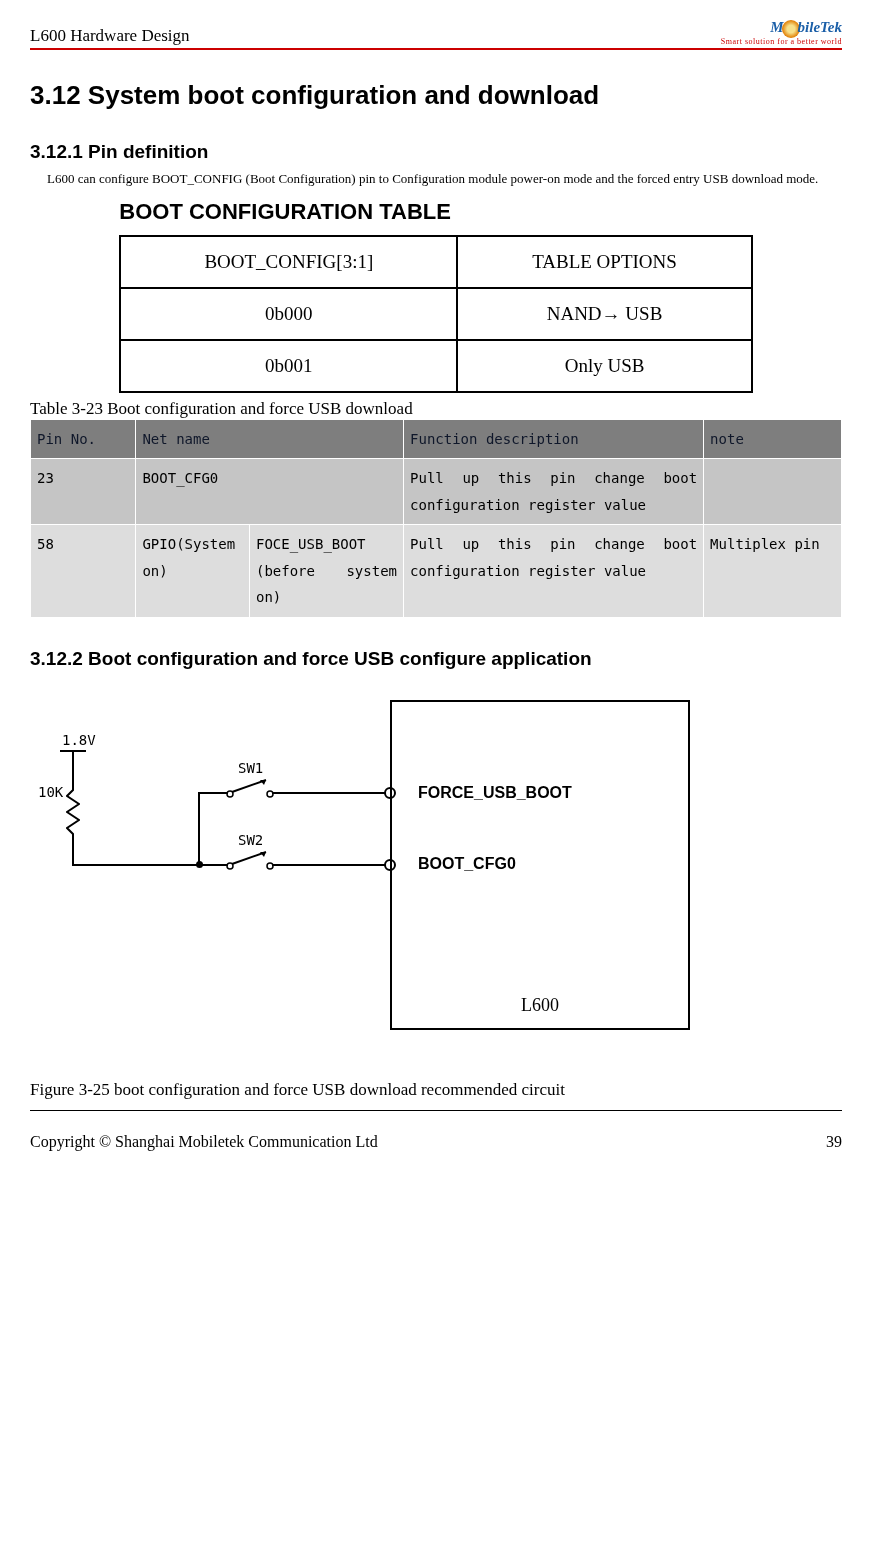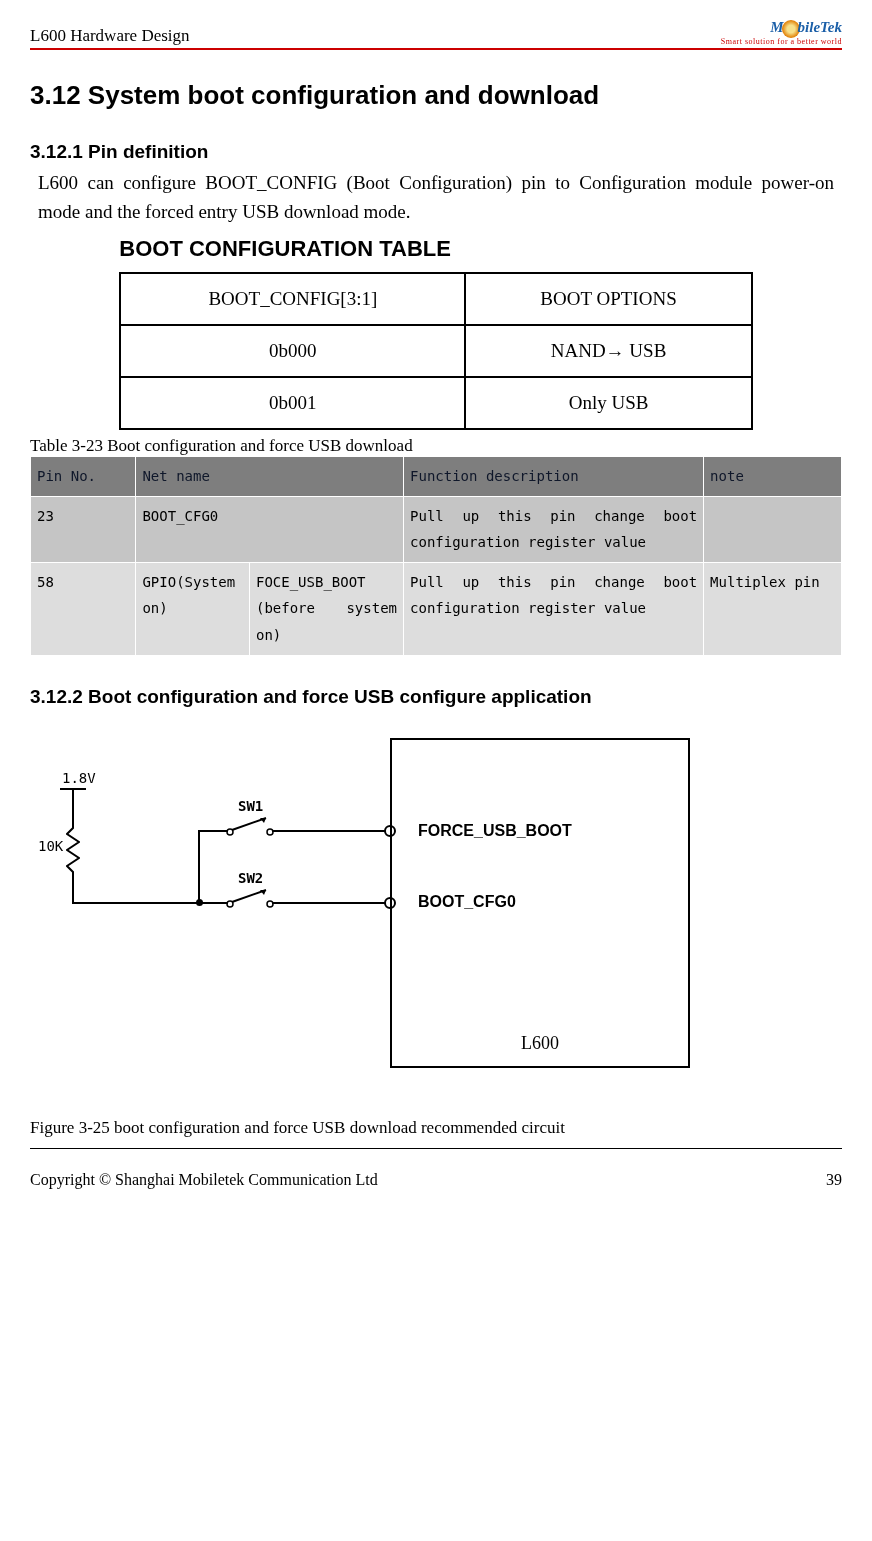--- a/index.html
+++ b/index.html
@@ -50,22 +50,22 @@
     font-weight: bold;
     margin: 30px 0 30px 0;
   }
   h2.subsection {
     font-family: Arial, sans-serif;
     font-size: 19px;
     font-weight: bold;
     margin: 20px 0 6px 0;
   }
   p.body {
-    font-size: 19px;
-    margin: 4px 8px;
+    font-size: 13px;
+    margin: 4px 17px;
     line-height: 1.5;
     text-align: justify;
     font-family: Liberation Serif, serif;
   }
 
   
   .boot-table {
     margin: 10px auto 6px auto;
     width: 78%;
   }
@@ -123,21 +123,21 @@
   .schematic-wrap .label { position: absolute; }
   .resistor {
     position: absolute;
     left: 26px; top: 86px;
     width: 12px; height: 52px;
   }
   .resistor svg { display: block; }
   .wire { position: absolute; background: #000; }
   .node { position: absolute; width: 7px; height: 7px; background: #000; border-radius: 50%; }
   .term { position: absolute; width: 12px; height: 12px; border: 2px solid #000; border-radius: 50%; background: #fff; box-sizing: border-box; }
-  .switch-lbl { position: absolute; font-family: "SimSun", monospace; font-weight: bold; }
+  .switch-lbl { position: absolute; font-family: "SimSun", monospace; }
   .box {
     position: absolute;
     left: 350px; top: 0;
     width: 300px; height: 330px;
     border: 2px solid #000;
     box-sizing: border-box;
   }
   .box-label {
     position: absolute;
     font-family: Arial, sans-serif;
@@ -180,21 +180,21 @@
 
   <h2 class="subsection">3.12.1 Pin definition</h2>
   <p class="body">L600 can configure BOOT_CONFIG (Boot Configuration) pin to Configuration module power-on mode and the forced entry USB download mode.</p>
 
   <div class="boot-table">
     <div class="boot-title">BOOT CONFIGURATION TABLE</div>
     <table class="cfg">
       <tbody>
           <tr>
         <td>BOOT_CONFIG[3:1]</td>
-        <td>BOOT OPTIONS</td>
+        <td>TABLE OPTIONS</td>
       </tr>
       <tr>
         <td>0b000</td>
         <td>NAND→ USB</td>
       </tr>
       <tr>
         <td>0b001</td>
         <td>Only USB</td>
       </tr>
     </tbody>
@@ -232,21 +232,21 @@
 
     <div class="label" style="left:22px; top:32px;">1.8V</div>
     <div class="wire" style="left:20px; top:50px; width:26px; height:2px;"></div>
     <div class="wire" style="left:32px; top:50px; width:2px; height:36px;"></div>
 
     <div class="resistor">
       <svg width="14" height="52" viewBox="0 0 14 52">
         <polyline points="7,0 7,4 1,10 13,18 1,26 13,34 1,42 7,48 7,52" fill="none" stroke="#000" stroke-width="2"></polyline>
       </svg>
     </div>
-    <div class="label" style="left:-2px; top:100px;">10K</div>
+    <div class="label" style="left:-2px; top:84px;">10K</div>
     <div class="wire" style="left:32px; top:138px; width:2px; height:28px;"></div>
 
     <div class="wire" style="left:32px; top:164px; width:128px; height:2px;"></div>
     <div class="node" style="left:156px; top:161px;"></div>
 
     <div class="wire" style="left:158px; top:92px; width:2px; height:74px;"></div>
     <div class="wire" style="left:158px; top:92px; width:30px; height:2px;"></div>
 
     <svg style="position:absolute; left:186px; top:78px;" width="48" height="20">
       <circle cx="4" cy="16" r="3" fill="none" stroke="#000" stroke-width="1.5"></circle>

